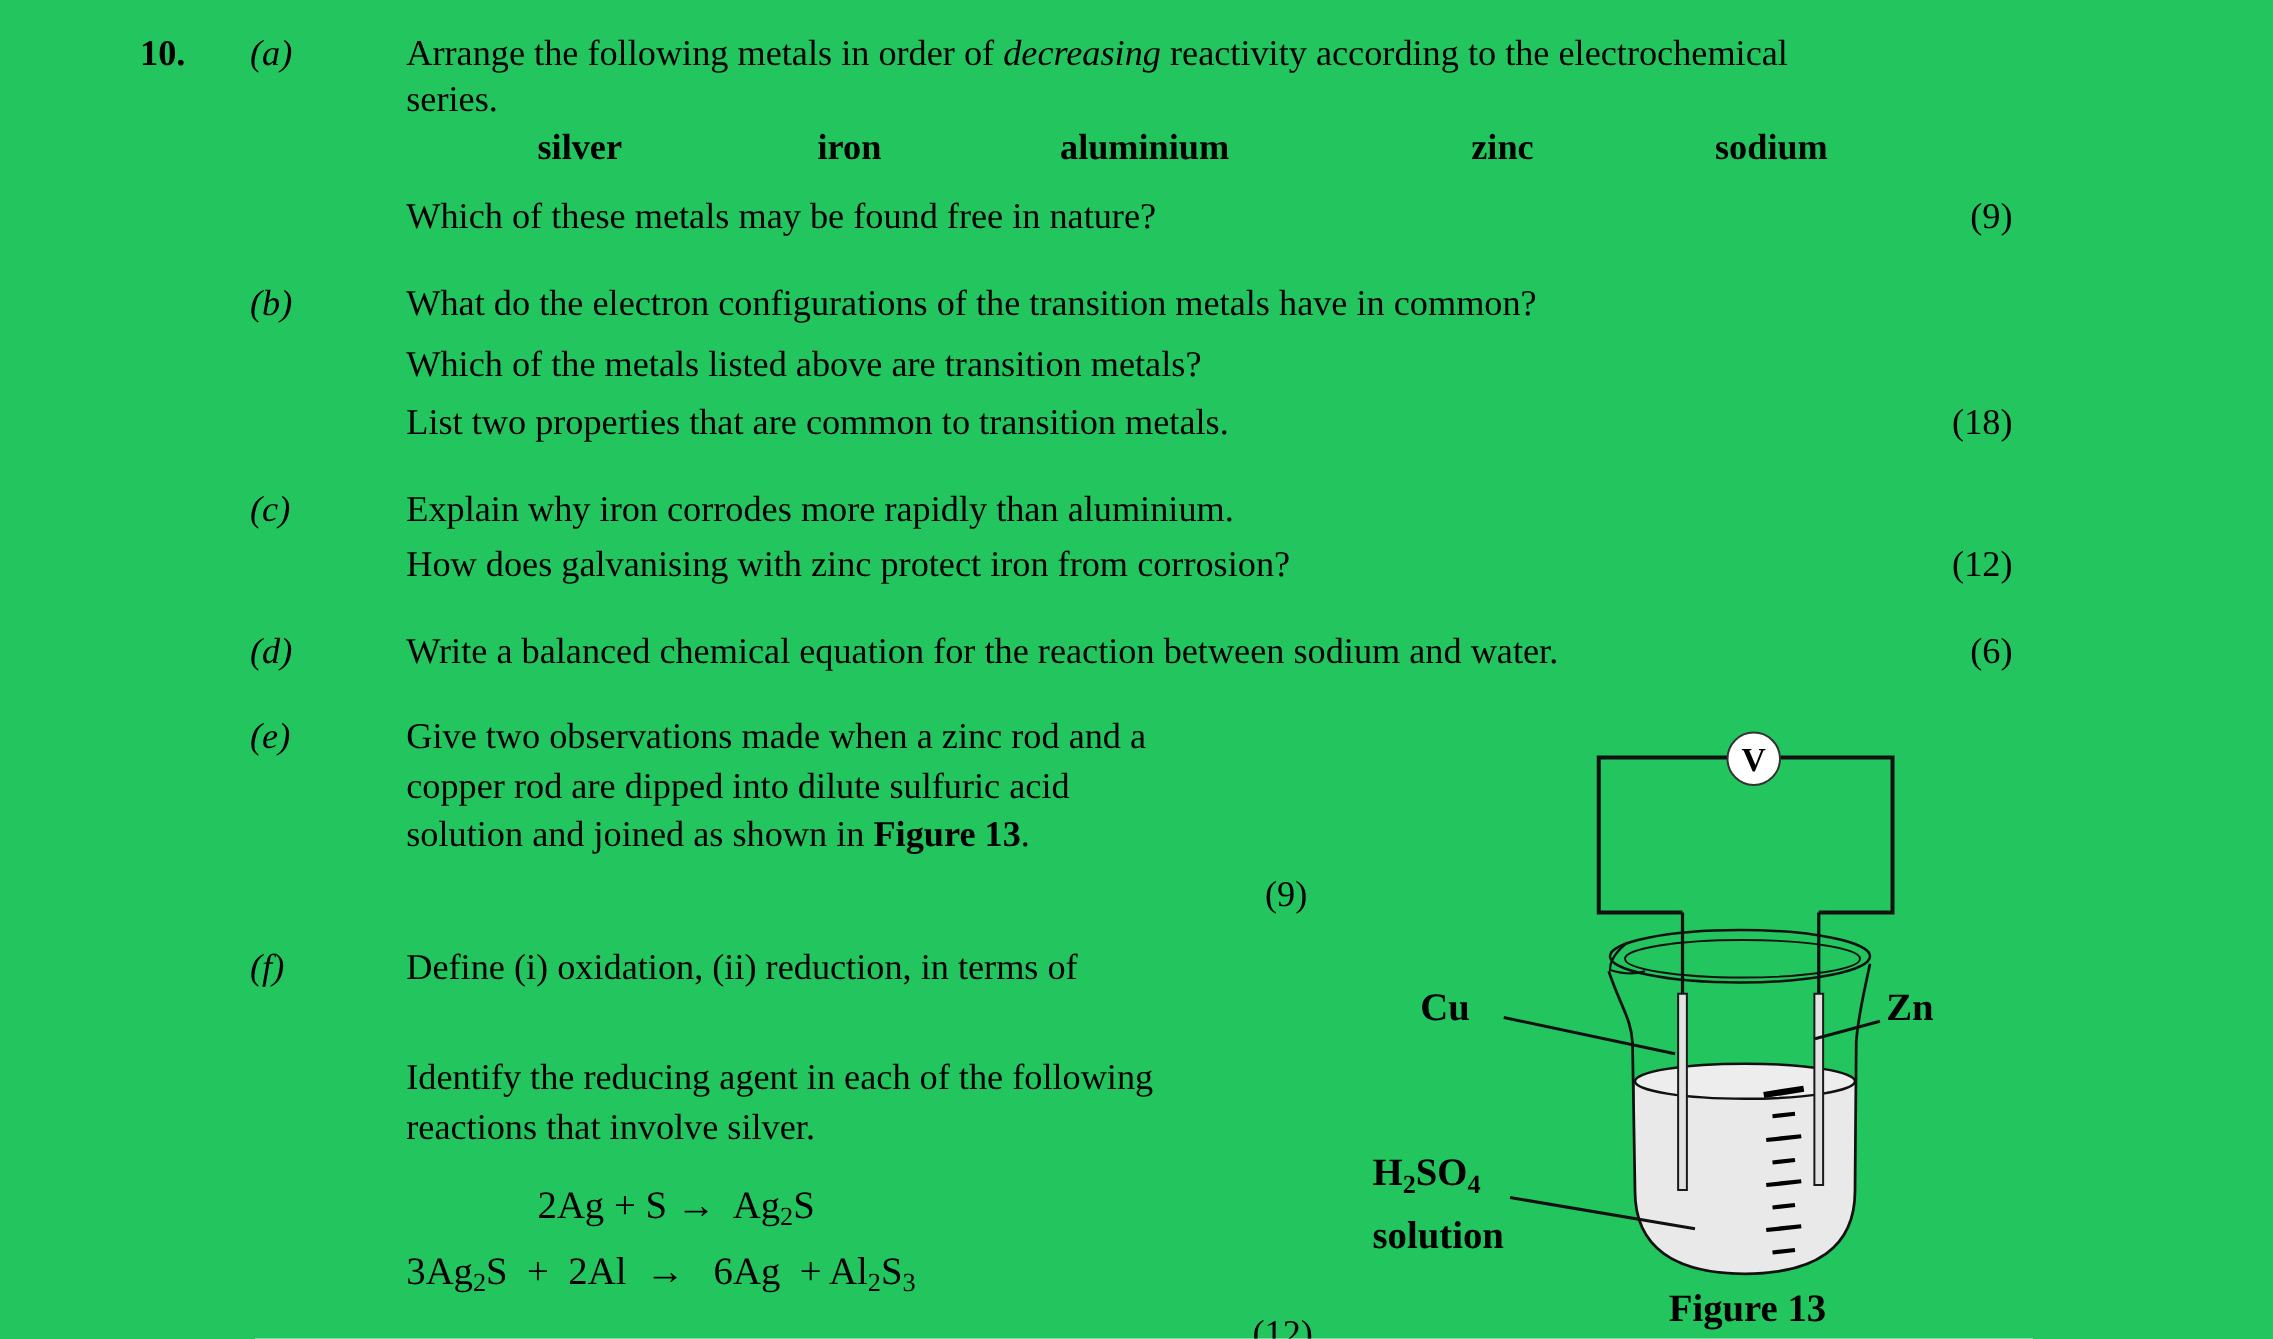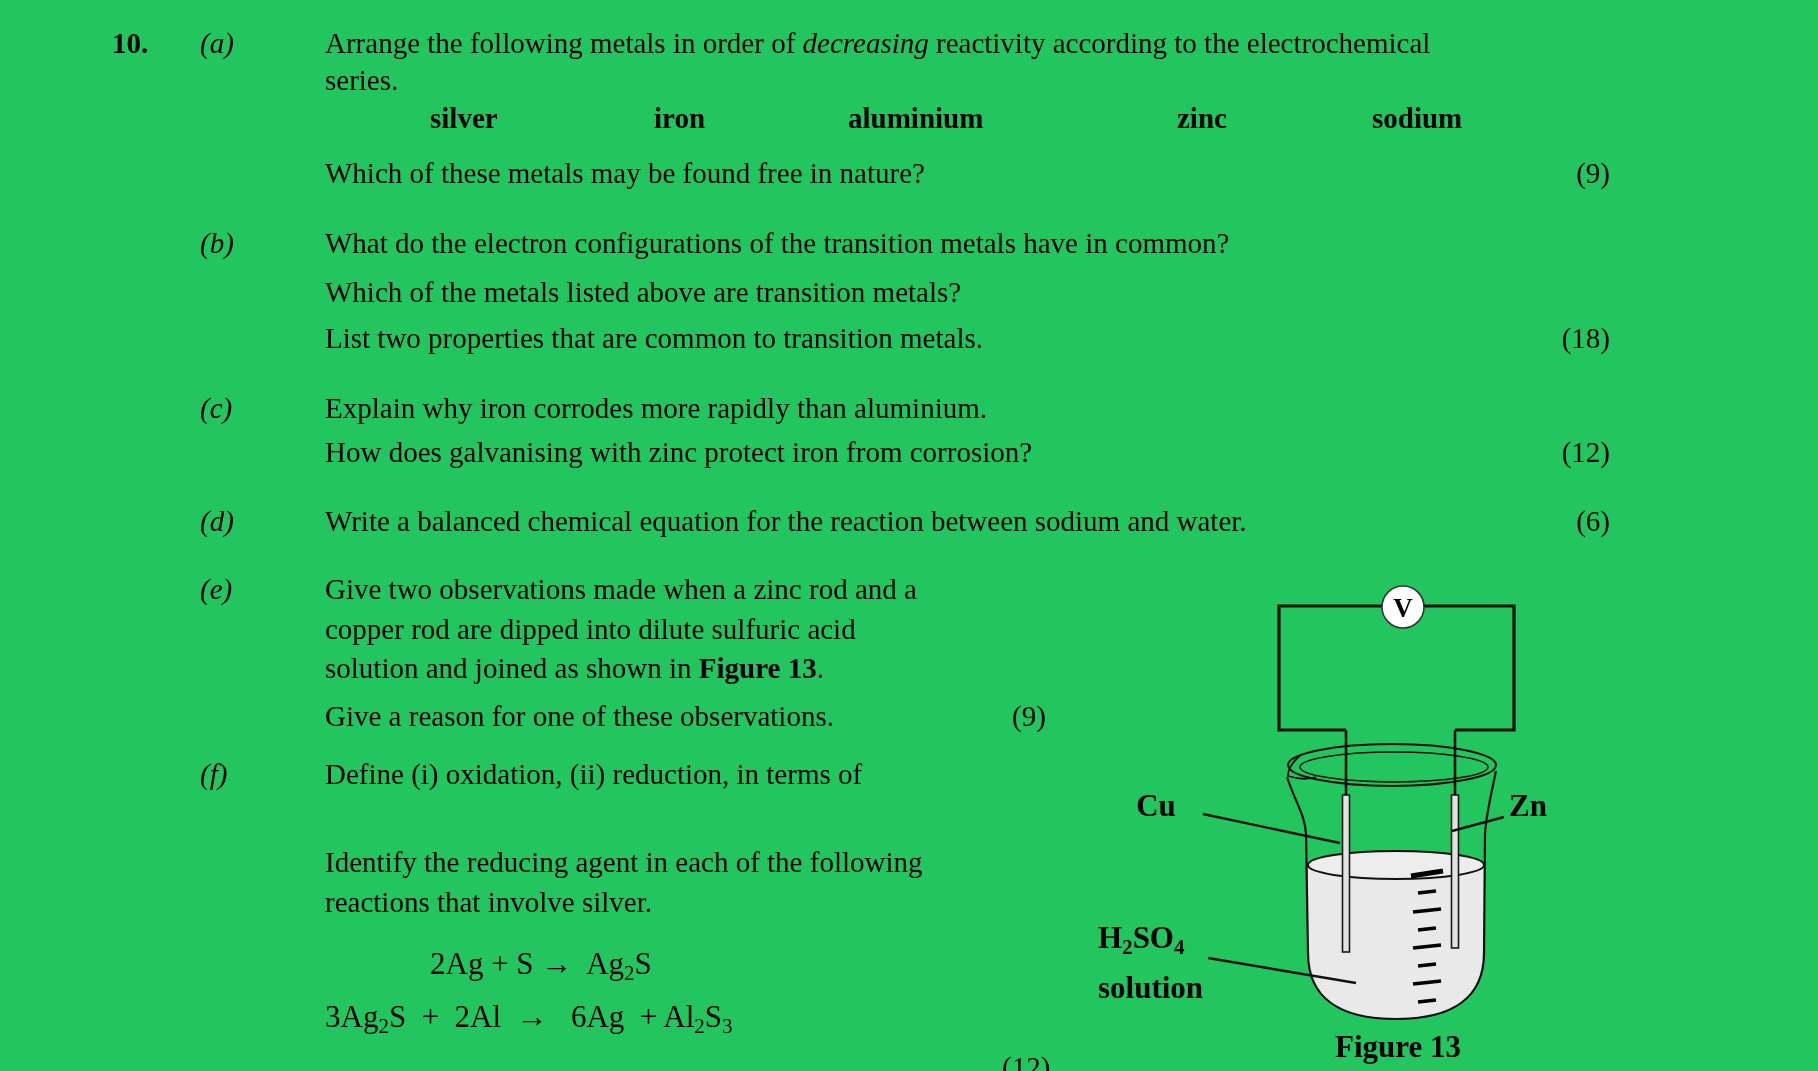--- a/index.html
+++ b/index.html
@@ -77,21 +77,20 @@
     <span class="pl">(e)</span>
     <span class="t">Give two observations made when a zinc rod and a</span>
   </div>
   <div class="ln" style="top:612px">
     <span class="t">copper rod are dipped into dilute sulfuric acid</span>
   </div>
   <div class="ln" style="top:651px">
     <span class="t"><span>solution and joined as shown in </span><span class="bold">Figure 13</span><span>.</span></span>
   </div>
   <div class="ln" style="top:699px">
-    <span class="t">Give a reason for one of these observations.</span>
     <span style="position:absolute;left:1012px">(9)</span>
   </div>
 
   <div class="ln" style="top:757px">
     <span class="pl">(f)</span>
     <span class="t">Define (i) oxidation, (ii) reduction, in terms of</span>
   </div>
   <div class="ln" style="top:885px">
     <span class="t">reactions that involve silver.</span>
   </div>

